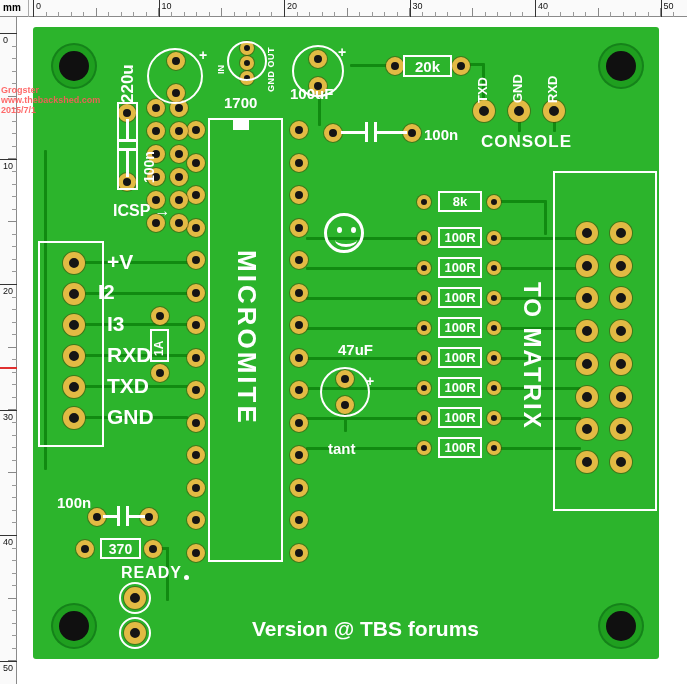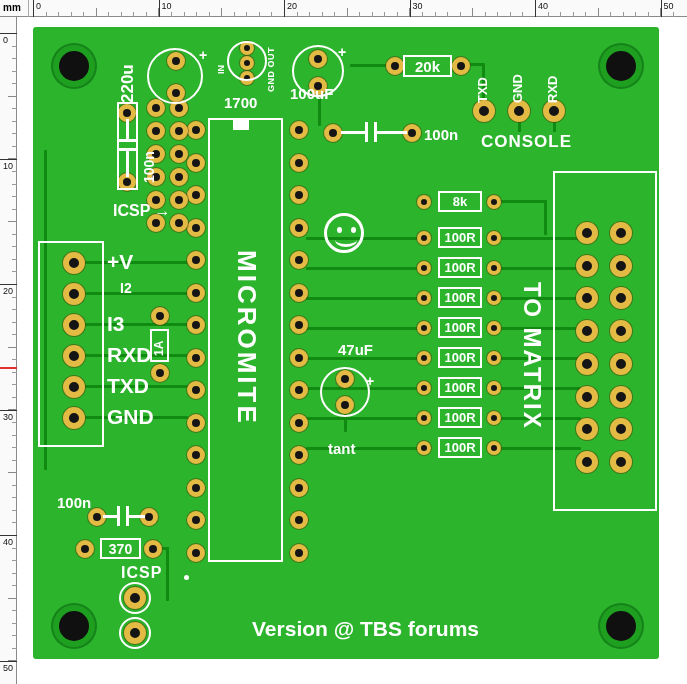--- a/index.html
+++ b/index.html
@@ -137,40 +137,45 @@
   <div class="silk vup" style="left:476px;top:103px;font-size:13px">TXD</div>
   <div class="silk vup" style="left:511px;top:103px;font-size:13px">GND</div>
   <div class="silk vup" style="left:546px;top:103px;font-size:13px">RXD</div>
   <div class="silk" style="left:481px;top:133px;font-size:17px;letter-spacing:1px">CONSOLE</div>
 
   <div class="silk" style="left:424px;top:127px;font-size:15px">100n</div>
   <div class="silk vup" style="left:142px;top:183px;font-size:14px">100n</div>
   <div class="silk" style="left:113px;top:202px;font-size:16px">ICSP →</div>
 
   <div class="silk" style="left:107px;top:250px;font-size:21px">+V</div>
-  <div class="silk" style="left:120px;top:281px;font-size:14px">I2</div>
+  <div class="silk" style="left:98px;top:281px;font-size:20px">I2</div>
   <div class="silk" style="left:107px;top:312px;font-size:21px">I3</div>
   <div class="silk" style="left:107px;top:343px;font-size:21px">RXD</div>
   <div class="silk" style="left:107px;top:374px;font-size:21px">TXD</div>
   <div class="silk" style="left:107px;top:405px;font-size:21px">GND</div>
 
   <div class="silk vup" style="left:153px;top:356px;font-size:12px">1A</div>
   <div class="silk vdown" style="left:261px;top:250px;font-size:26px;letter-spacing:3px">MICROMITE</div>
 
   <div class="silk" style="left:338px;top:342px;font-size:15px">47uF</div>
   <div class="silk" style="left:366px;top:374px;font-size:14px">+</div>
   <div class="silk" style="left:328px;top:441px;font-size:15px">tant</div>
 
   <div class="silk vdown" style="left:545px;top:282px;font-size:24px;letter-spacing:2px">TO MATRIX</div>
 
   <div class="silk" style="left:57px;top:495px;font-size:15px">100n</div>
-  <div class="silk" style="left:121px;top:564px;font-size:16px;letter-spacing:1px">ICSP</div>
+  <div class="silk" style="left:121px;top:564px;font-size:16px;letter-spacing:1px">READY</div>
 
   <div class="silk" style="left:252px;top:617px;font-size:21px">Version @ TBS forums</div>
 
+  <div class="watermark">
+    <div>Grogster</div>
+    <div>www.thebackshed.com</div>
+    <div>2015/7/1</div>
+  </div>
 
   <div class="ruler-top" id="ruler-top">
     <span class="unit">mm</span>
     <div class="corner-div"></div>
     <div class="strip-minor-h"></div>
     <div class="strip-mid-h"></div>
   <div class="majortick" style="left: 33px; top: 0px; width: 1px; height: 17px;"></div>
       <div class="ruler-num" style="left: 36px; top: 2px;">0</div>
       <div class="majortick" style="left: 158.5px; top: 0px; width: 1px; height: 17px;"></div>
       <div class="ruler-num" style="left: 161.5px; top: 2px;">10</div>

